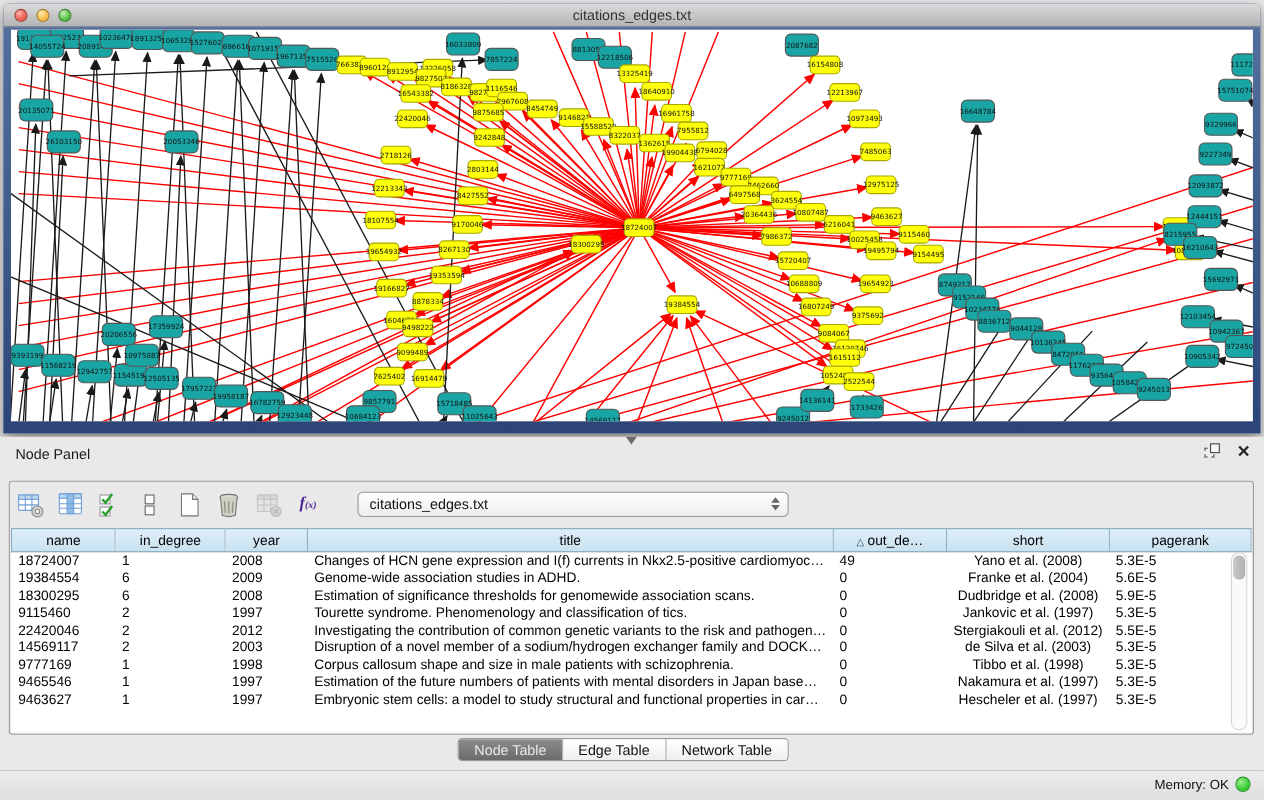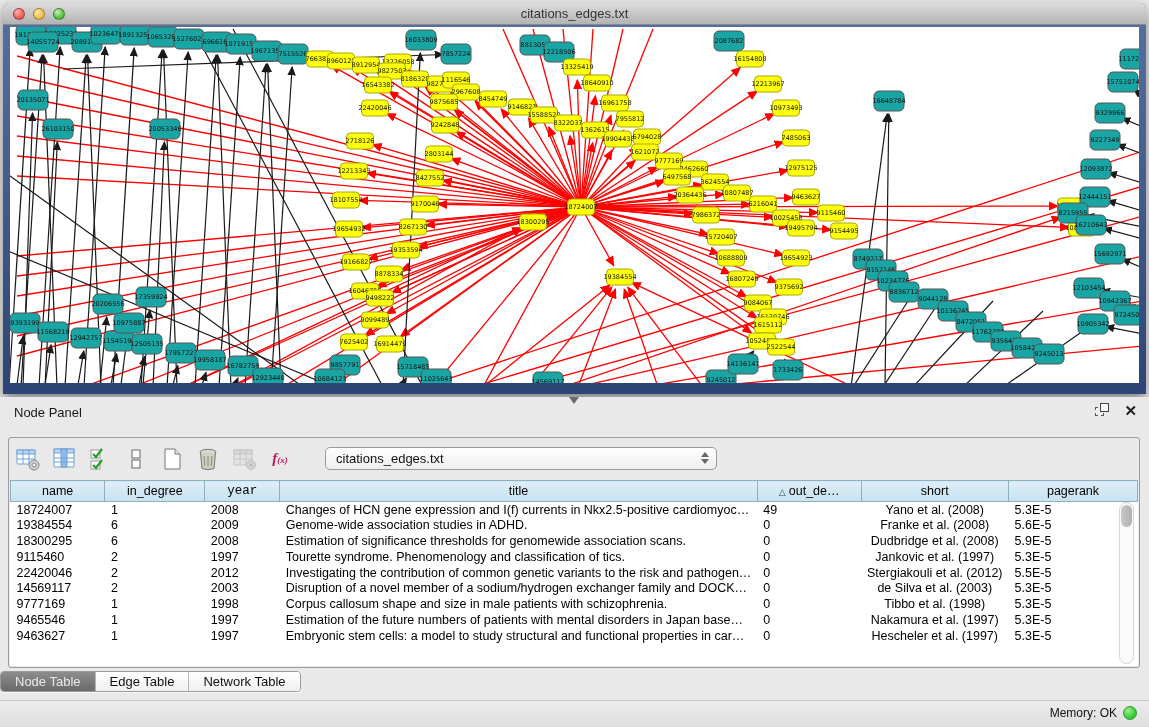--- a/index.html
+++ b/index.html
@@ -33,21 +33,21 @@
   .float-icon .sq1 { position:absolute; left:0; top:4px; width:9px; height:9px; border:1px dashed #555; background:#eee; }
   .float-icon .sq2 { position:absolute; left:5px; top:0; width:9px; height:9px; border:1px solid #444; background:#f8f8f8; }
   .close-x { font-size:15px; font-weight:bold; color:#222; line-height:15px; }
   .splitter-grip { position:absolute; left:569px; top:0px; width:0; height:0;
     border-left:5px solid transparent; border-right:5px solid transparent; border-top:7px solid #6b6b6b; }
 
   .group-box { position:absolute; left:8px; top:40px; width:1132px; height:231px;
     border:1px solid #9d9d9d; border-radius:3px; background:#e9e9e9; }
   .toolbar { position:relative; height:41px; display:flex; align-items:center; padding-left:6px; gap:10px; }
   .tb-icon { width:26px; height:26px; display:flex; align-items:center; justify-content:center; }
-  .fx { font-family:"Liberation Serif",serif; font-style:italic; font-weight:bold; font-size:15px; color:#be185d; }
+  .fx { font-family:"Liberation Serif",serif; font-style:italic; font-weight:bold; font-size:15px; color:#4c1d95; }
   .fx small { font-size:9px; }
   .combo { position:relative; margin-left:22px; width:392px; height:23px; border:1px solid #9a9a9a; border-radius:5px;
     background:linear-gradient(#ffffff,#ededed); display:flex; align-items:center; padding-left:10px;
     font-size:13px; color:#111; box-shadow:inset 0 1px 0 #fff; }
   .combo .stepper { position:absolute; right:7px; top:4px; display:flex; flex-direction:column; gap:2px; }
   .combo .stepper i { width:0; height:0; border-left:4px solid transparent; border-right:4px solid transparent; }
   .combo .stepper .up { border-bottom:5px solid #666; }
   .combo .stepper .dn { border-top:5px solid #666; }
 
   .grid-area { position:absolute; left:1px; top:42px; right:1px; bottom:1px; background:#fff; overflow:hidden; }
@@ -57,21 +57,21 @@
   table.data td { height:15.8px; padding:0 6px; overflow:hidden; white-space:nowrap; }
   td.c-name { padding-left:10px; } td.c-ind { padding-left:10px; } td.c-year { padding-left:10px; }
   td.c-title { padding-left:7px;margin-left:23px; } td.c-out { padding-left:6px; } td.c-short { text-align:center; }
   td.c-pr { padding-left:6px; }
   .sort-tri { font-size:9px; margin-right:3px; color:#1a4a5a; }
   .vscroll { position:absolute; right:4px; top:22px; bottom:2px; width:15px; background:#fafafa;
     border:1px solid #d6d6d6; border-radius:8px; }
   .vscroll .thumb { position:absolute; left:1px; right:1px; top:2px; height:22px; border-radius:7px;
     background:linear-gradient(90deg,#c9c9c9,#b0b0b0); }
 
-  .tabstrip { position:absolute; left:0; right:16px; top:274px; display:flex; }
+  .tabstrip { position:absolute; left:0; right:16px; top:274px; display:flex; justify-content:center; }
   .seg { display:flex; border:1px solid #9a9a9a; border-radius:4px; overflow:hidden; height:21px;
     box-shadow:0 1px 0 rgba(255,255,255,.7); }
   .seg-btn { padding:0 14px; font-size:13px; display:flex; align-items:center; background:linear-gradient(#ffffff,#efefef);
     color:#111; border-left:1px solid #b5b5b5; }
   .seg-btn:first-child { border-left:none; }
   .seg-btn.sel { background:linear-gradient(#8d8d8d,#6a6a6a); color:#e9e9e9; border-left:none; }
 
   .statusbar { position:absolute; left:0; right:0; bottom:0; height:27px; border-top:1px solid #c9c9c9;
     background:linear-gradient(#ececec,#dedede); }
   .mem { position:absolute; right:12px; top:5px; display:flex; align-items:center; gap:6px; font-size:12px; color:#111; }
@@ -667,21 +667,21 @@
             </span>
         </div>
       </div>
 
       <div class="grid-area">
         <table class="data" id="datatable">
           <thead>
               <tr id="hdr-row">
                 <th style="width: 95px;">name</th>
                 <th style="width: 100px;">in_degree</th>
-                <th style="width: 75px; font-family: Liberation Mono, monospace;">year</th>
+                <th style="width: 75px;">year</th>
                 <th style="width: 475px;">title</th>
                 <th style="width: 67px;"><span class="sort-tri">△</span>out_de…</th>
                 <th style="width: 143px;">short</th>
                 <th style="width: 130px;">pagerank</th>
               </tr>
             </thead>
           <tbody id="body-rows">
               <tr>
                 <td class="c-name">18724007</td>
                 <td class="c-ind">1</td>
@@ -690,21 +690,21 @@
                 <td class="c-out">49</td>
                 <td class="c-short">Yano et al. (2008)</td>
                 <td class="c-pr">5.3E-5</td>
               </tr>
               <tr>
                 <td class="c-name">19384554</td>
                 <td class="c-ind">6</td>
                 <td class="c-year">2009</td>
                 <td class="c-title">Genome-wide association studies in ADHD.</td>
                 <td class="c-out">0</td>
-                <td class="c-short">Franke et al. (2008)</td>
+                <td class="c-short">Franke et al. (2004)</td>
                 <td class="c-pr">5.6E-5</td>
               </tr>
               <tr>
                 <td class="c-name">18300295</td>
                 <td class="c-ind">6</td>
                 <td class="c-year">2008</td>
                 <td class="c-title">Estimation of significance thresholds for genomewide association scans.</td>
                 <td class="c-out">0</td>
                 <td class="c-short">Dudbridge et al. (2008)</td>
                 <td class="c-pr">5.9E-5</td>

